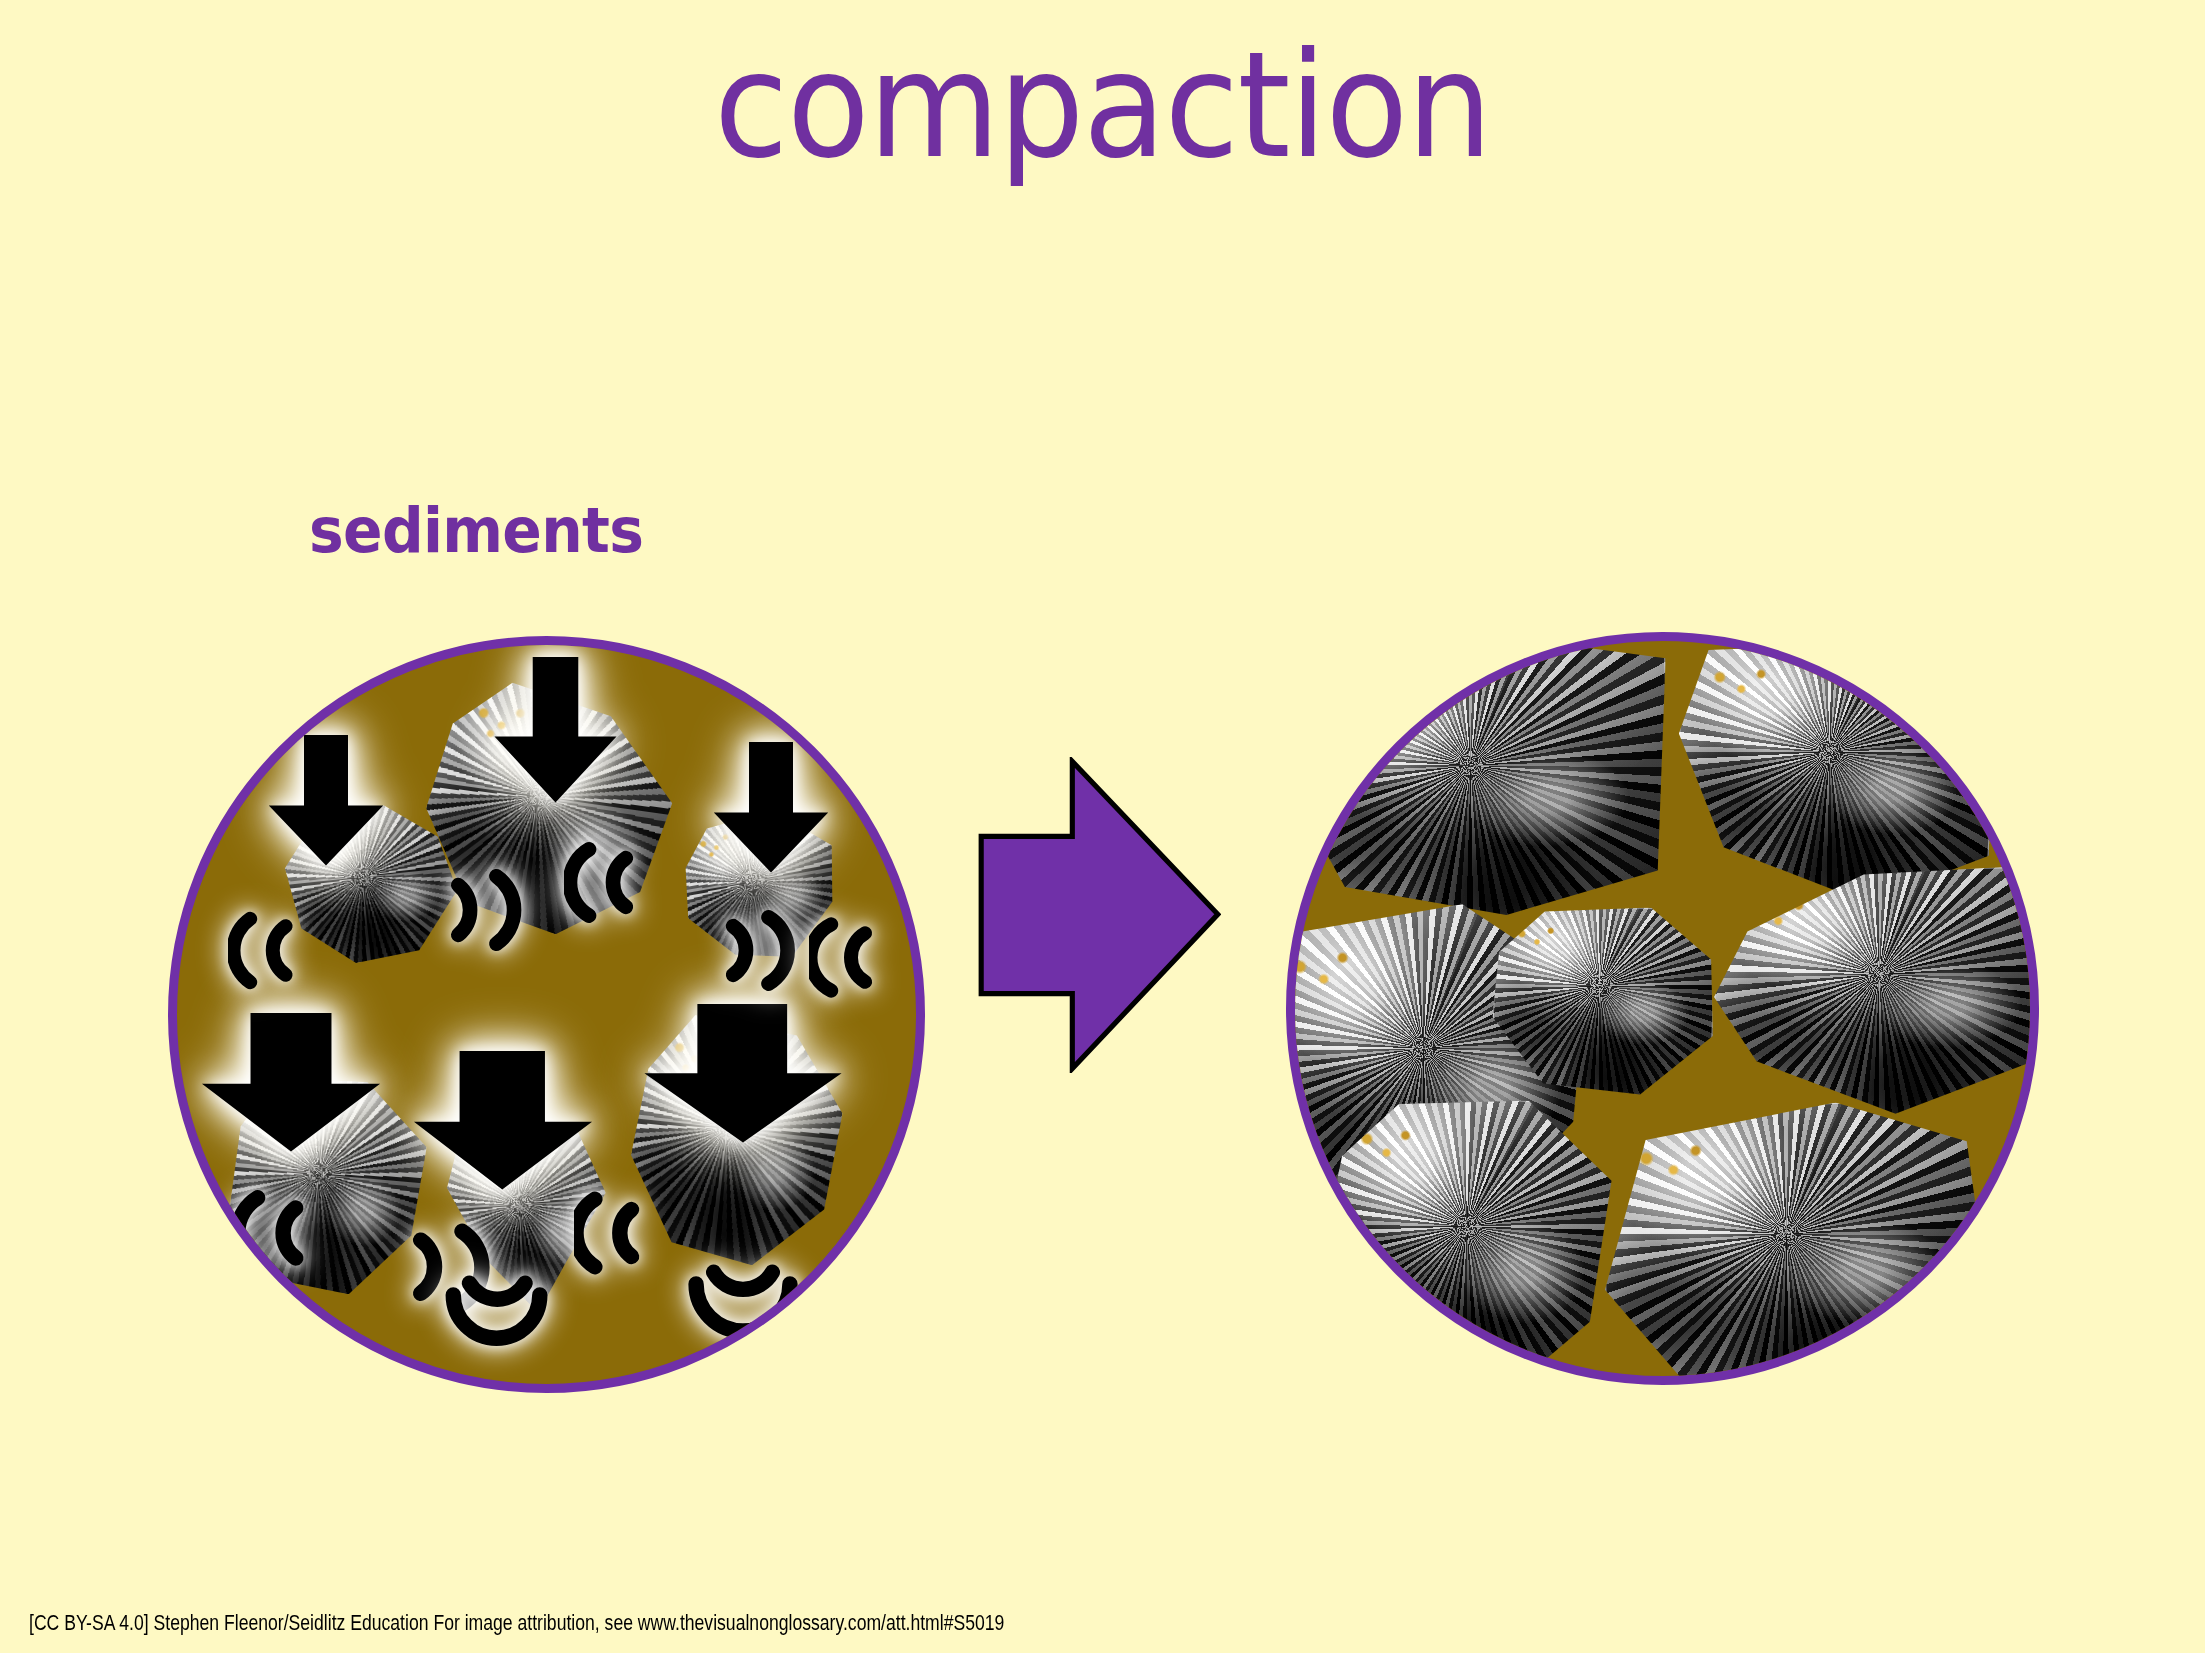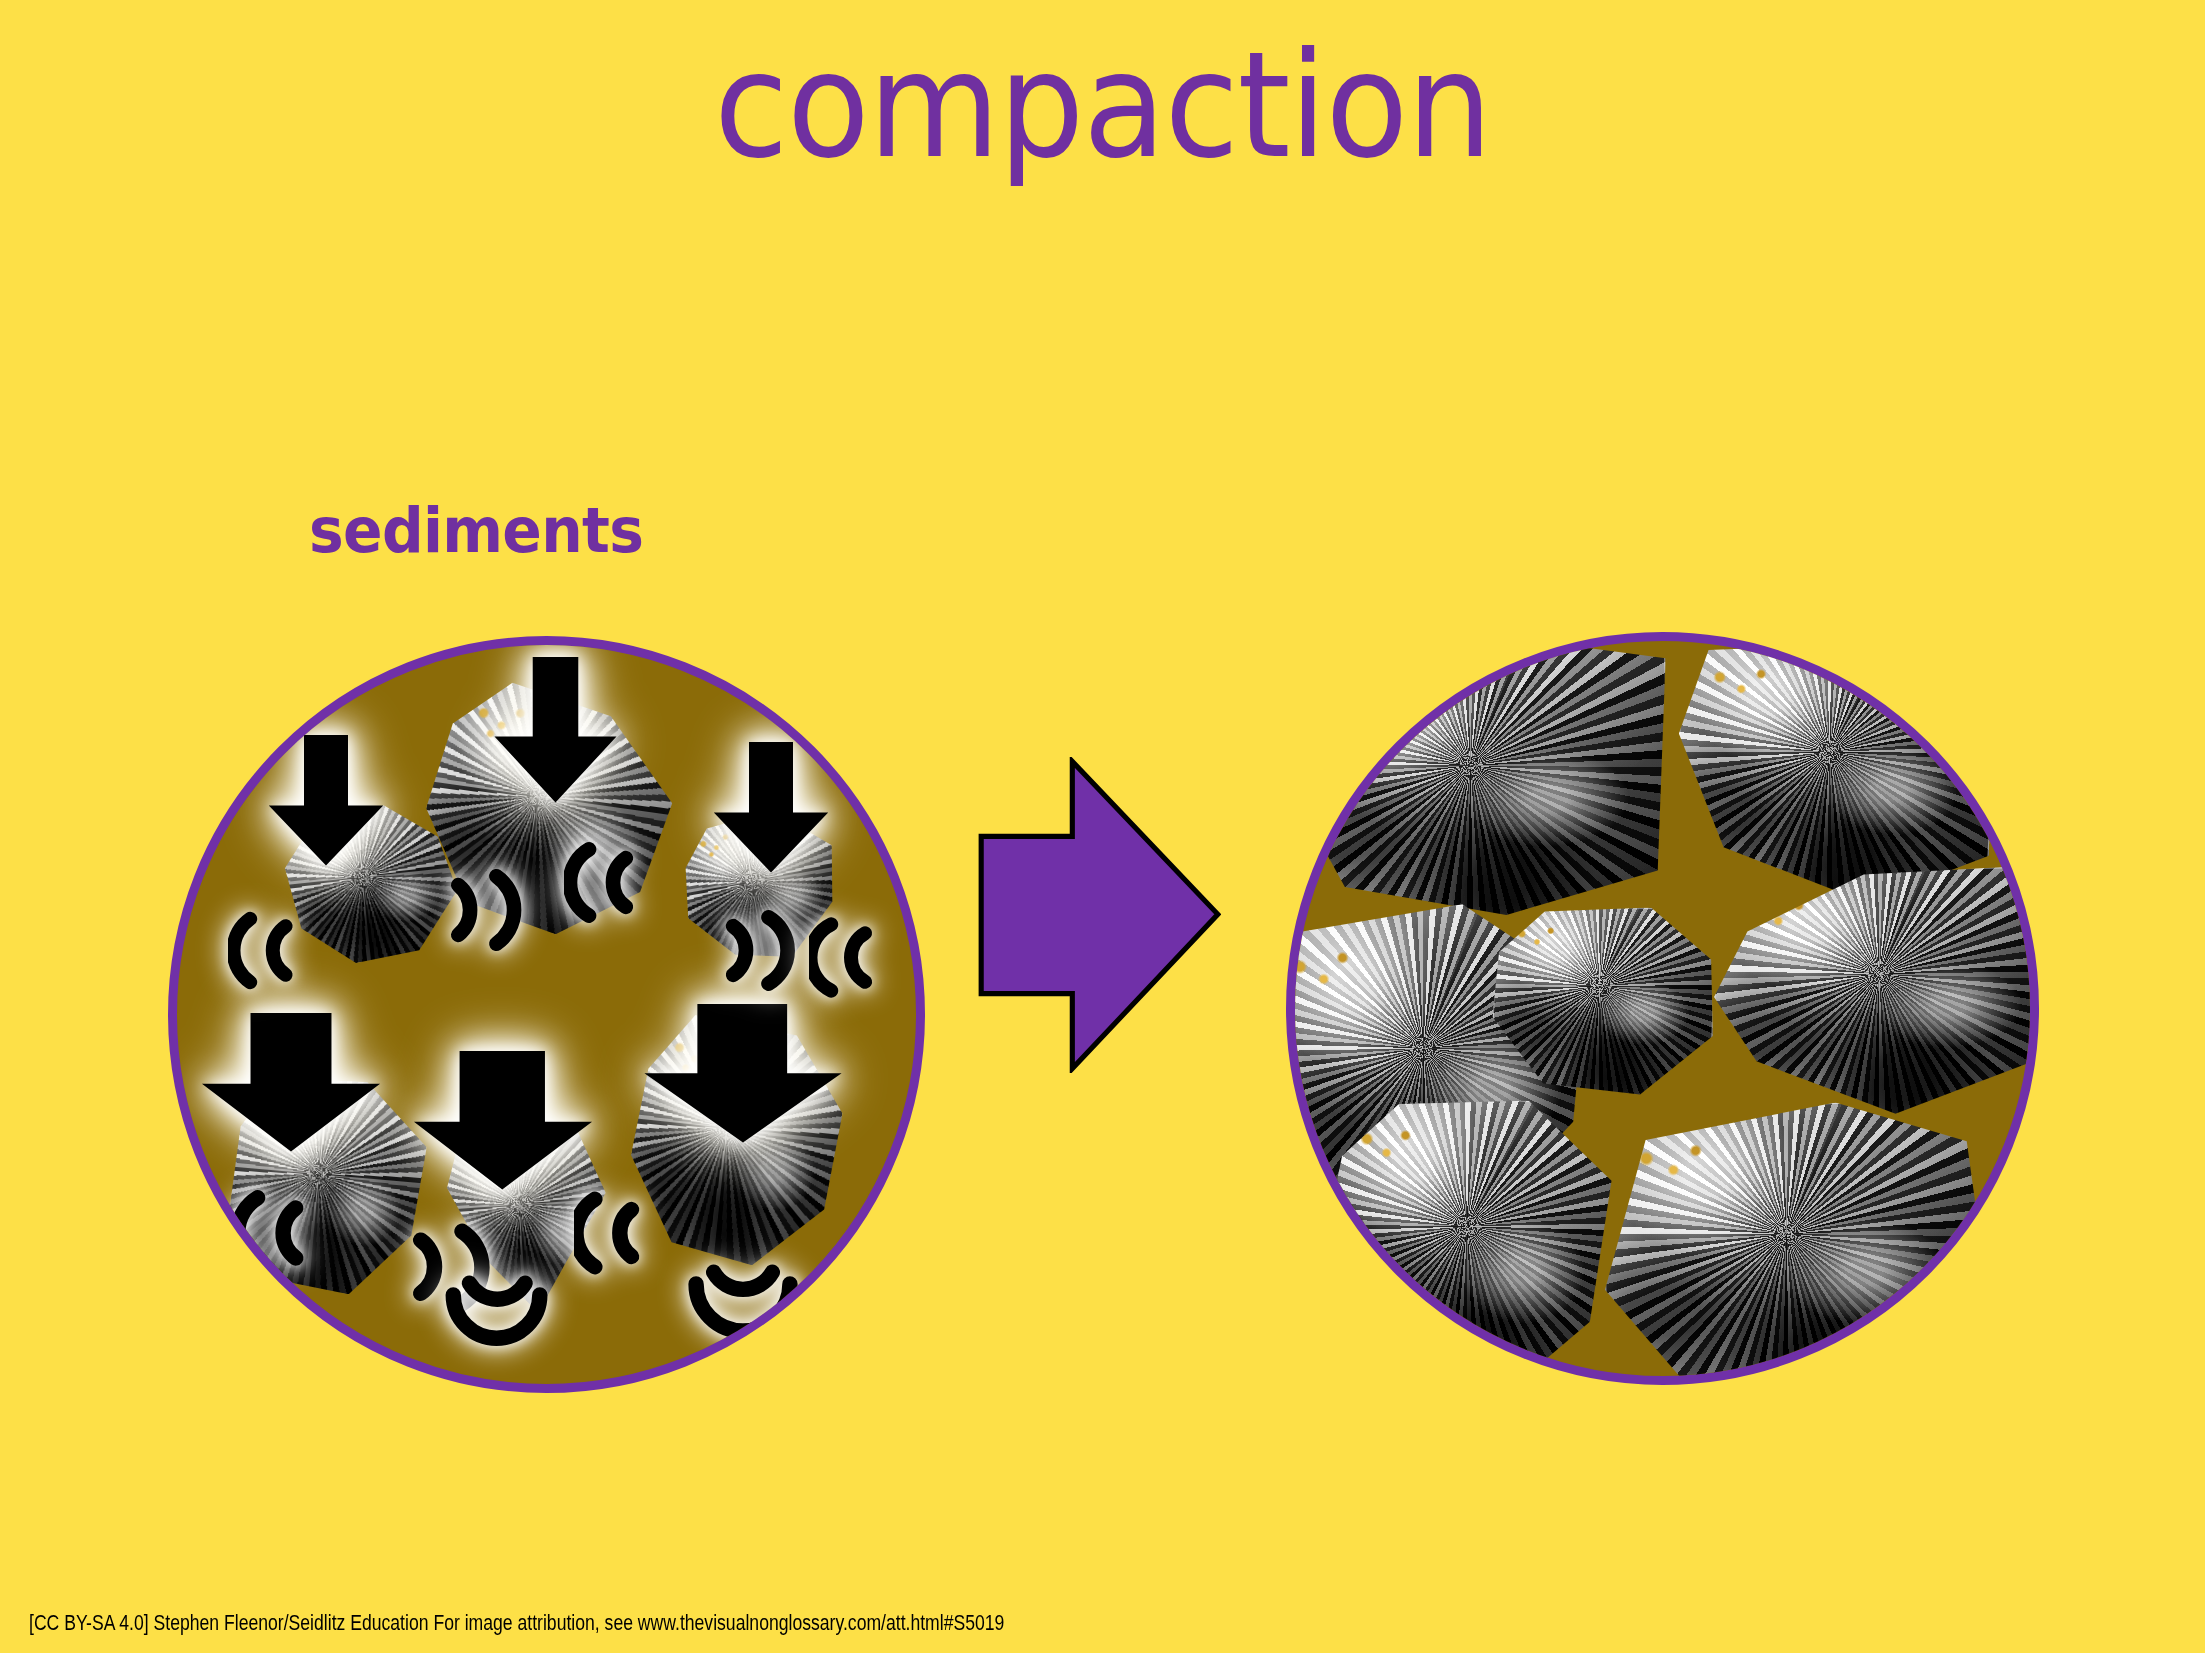--- a/index.html
+++ b/index.html
@@ -3,21 +3,21 @@
 <meta charset="utf-8">
 <style>
   html,body{margin:0;padding:0;}
   body{
     width:2205px;height:1654px;
     background:#ffffff;
     font-family:"Liberation Sans", sans-serif;
     position:relative;
     overflow:hidden;
   }
-  .slide{position:absolute;inset:0;background:#fde047;}
+  .slide{position:absolute;inset:0;background:#fef9c3;}
 
   
   .title{
     position:absolute;
     left:0;right:0;top:29px;
     text-align:center;
     color:#7030A0;
     font-size:147px;
     line-height:1.05;
     font-weight:400;

